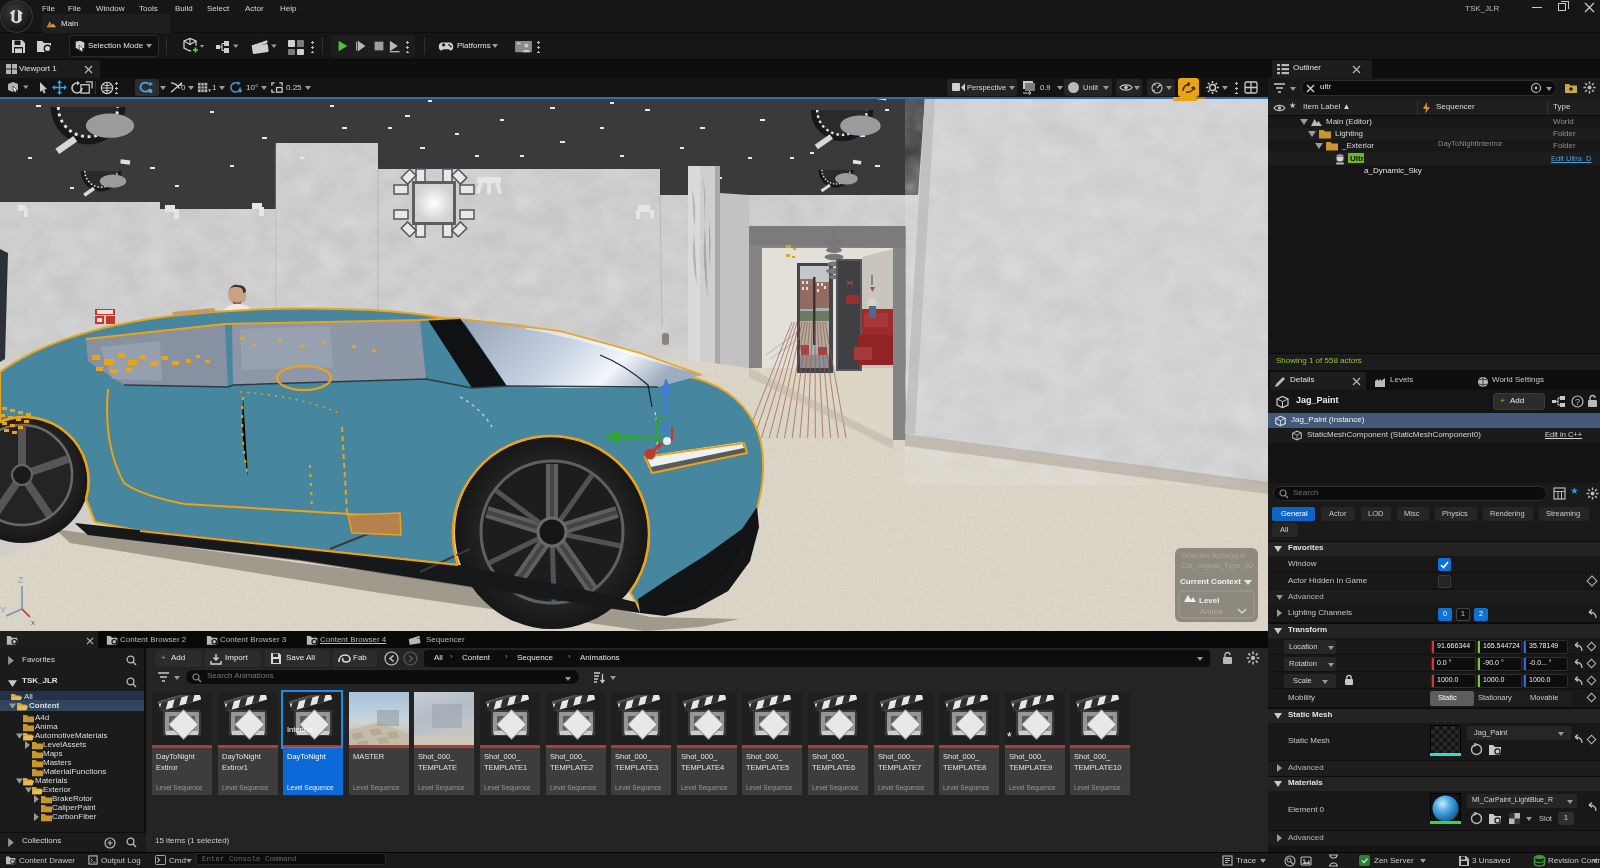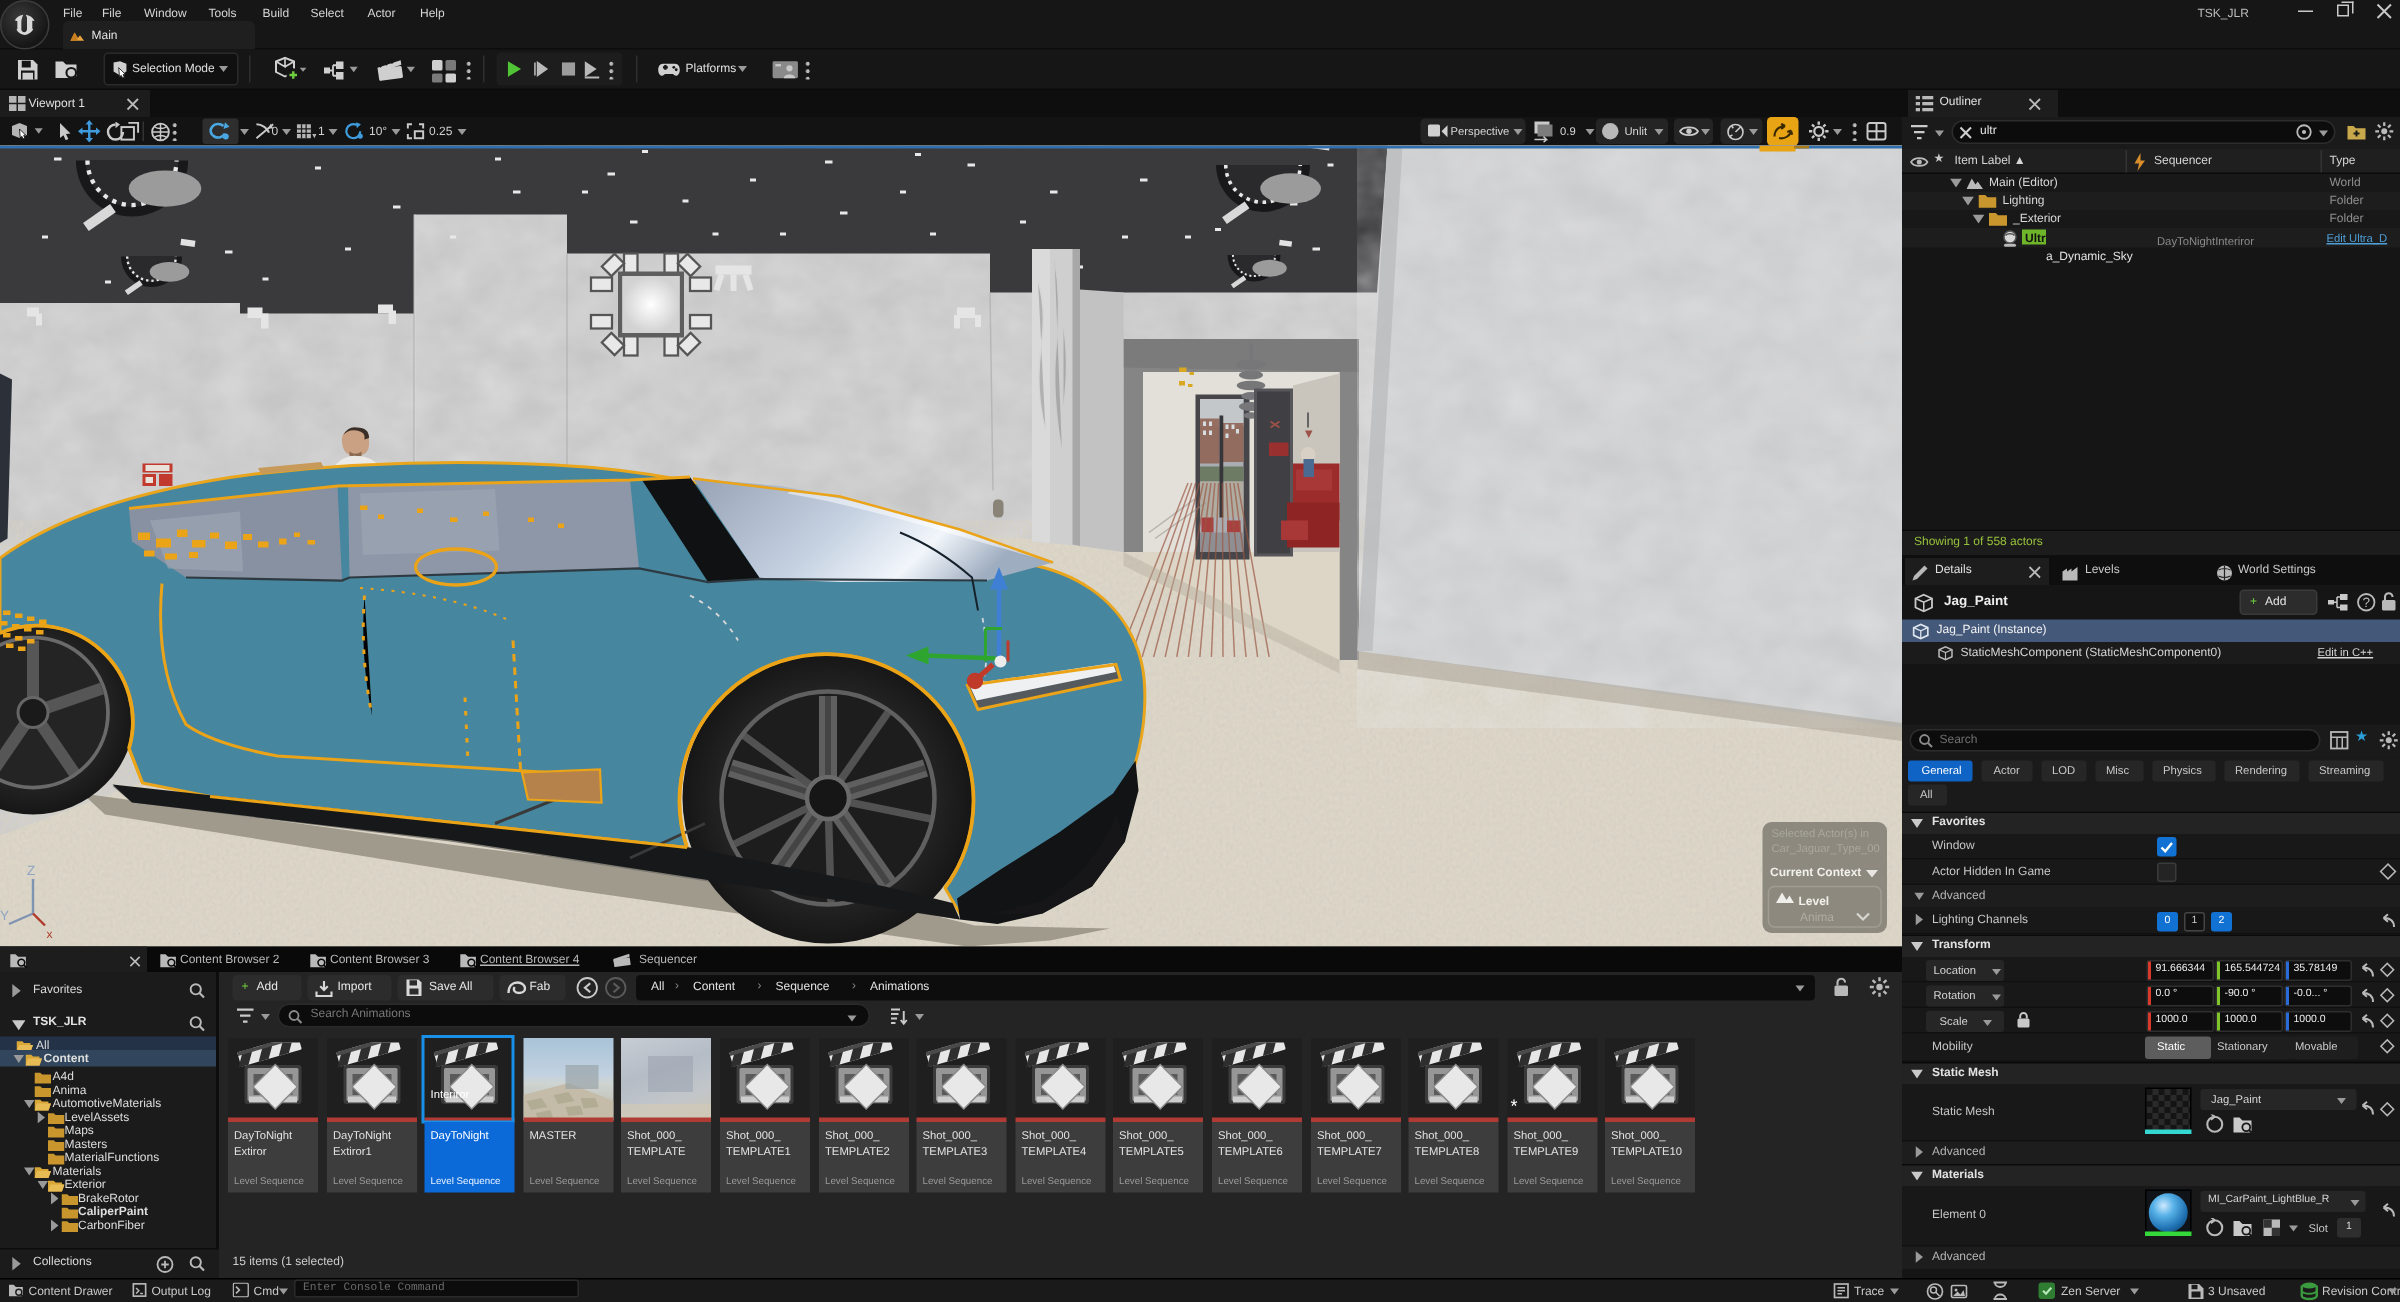--- a/index.html
+++ b/index.html
@@ -797,21 +797,21 @@
 <div class="txt" style="left:1553px;top:141px;font-size:8px;color:#8f8f8f;">Folder</div>
 <svg class="abs" style="left:1334px;top:153px;" width="12" height="12" viewBox="0 0 12 12">
       <circle cx="6" cy="5" r="4" fill="#d8d8d8"></circle>
       <circle cx="6" cy="5" r="4" fill="none" stroke="#555" stroke-width="1"></circle>
       <path d="M3 4 C4 2.5 8 2.5 9 4" stroke="#555" fill="none"></path>
       <rect x="2" y="9.5" width="8" height="2" fill="#b9b9b9" rx="1"></rect>
     </svg>
 <div class="abs" style="left:1348px;top:153px;width:16px;height:10px;background:#6fb52a;"></div>
 <div class="txt" style="left:1350px;top:154px;font-size:8px;color:#101010;font-weight:bold;">Ultr</div>
 <div class="txt" style="left:1364px;top:166px;font-size:8px;color:#e2e2e2;">a_Dynamic_Sky</div>
-<div class="txt" style="left:1438px;top:156px;font-size:7.5px;color:#8a8a8a;">DayToNightInteriror</div>
+<div class="txt" style="left:1438px;top:139px;font-size:7.5px;color:#8a8a8a;">DayToNightInteriror</div>
 <div class="txt" style="left:1551px;top:154px;font-size:7.5px;color:#4f9fd8;text-decoration:underline;">Edit Ultra_D</div>
 
 <div class="abs" style="left:1268px;top:353px;width:332px;height:17px;background:#1c1c1c;border-top:1px solid #0a0a0a;"></div>
 <div class="txt" style="left:1276px;top:356px;font-size:8px;color:#97c23c;">Showing 1 of 558 actors</div>
 
 <div class="abs" style="left:1268px;top:370px;width:332px;height:20px;background:#0e0e0e;"></div>
 <div class="abs" style="left:1270px;top:372px;width:96px;height:18px;background:#1d1d1d;"></div>
 <svg class="abs" style="left:1274px;top:376px;" width="12" height="12" viewBox="0 0 12 12">
       <path d="M1 11 L2 8 L9 1 L11 3 L4 10 Z" fill="#b9b9b9"></path>
     </svg>
@@ -1209,21 +1209,21 @@
     <svg class="abs" style="left:34px;top:795px" width="5" height="8" viewBox="0 0 5 8">
       <path d="M0 0 L5 4 L0 8 Z" fill="#9a9a9a"></path>
     </svg>
     <svg class="abs" style="left:41px;top:795px;" width="11" height="9" viewBox="0 0 13 10">
       <path d="M0 1 H4.5 L6 2.5 H13 V9.5 H0 Z" fill="#c9962e"></path>
     </svg>
     <div class="txt" style="left:52px;top:794px;font-size:8px;color:#dedede;font-weight:normal;">BrakeRotor</div>
     <svg class="abs" style="left:41px;top:804px;" width="11" height="9" viewBox="0 0 13 10">
       <path d="M0 1 H4.5 L6 2.5 H13 V9.5 H0 Z" fill="#c9962e"></path>
     </svg>
-    <div class="txt" style="left:52px;top:803px;font-size:8px;color:#dedede;font-weight:bold;">CaliperPaint</div>
+    <div class="txt" style="left:52px;top:803px;font-size:8px;color:#dedede;font-weight:normal;">CaliperPaint</div>
     <svg class="abs" style="left:34px;top:813px" width="5" height="8" viewBox="0 0 5 8">
       <path d="M0 0 L5 4 L0 8 Z" fill="#9a9a9a"></path>
     </svg>
     <svg class="abs" style="left:41px;top:813px;" width="11" height="9" viewBox="0 0 13 10">
       <path d="M0 1 H4.5 L6 2.5 H13 V9.5 H0 Z" fill="#c9962e"></path>
     </svg>
     <div class="txt" style="left:52px;top:812px;font-size:8px;color:#dedede;font-weight:normal;">CarbonFiber</div>
 <div class="abs" style="left:0;top:832px;width:146px;height:20px;background:#1b1b1b;border-top:1px solid #0d0d0d;"></div>
 <svg class="abs" style="left:8px;top:838px" width="6" height="9" viewBox="0 0 5 8">
       <path d="M0 0 L5 4 L0 8 Z" fill="#9a9a9a"></path>

